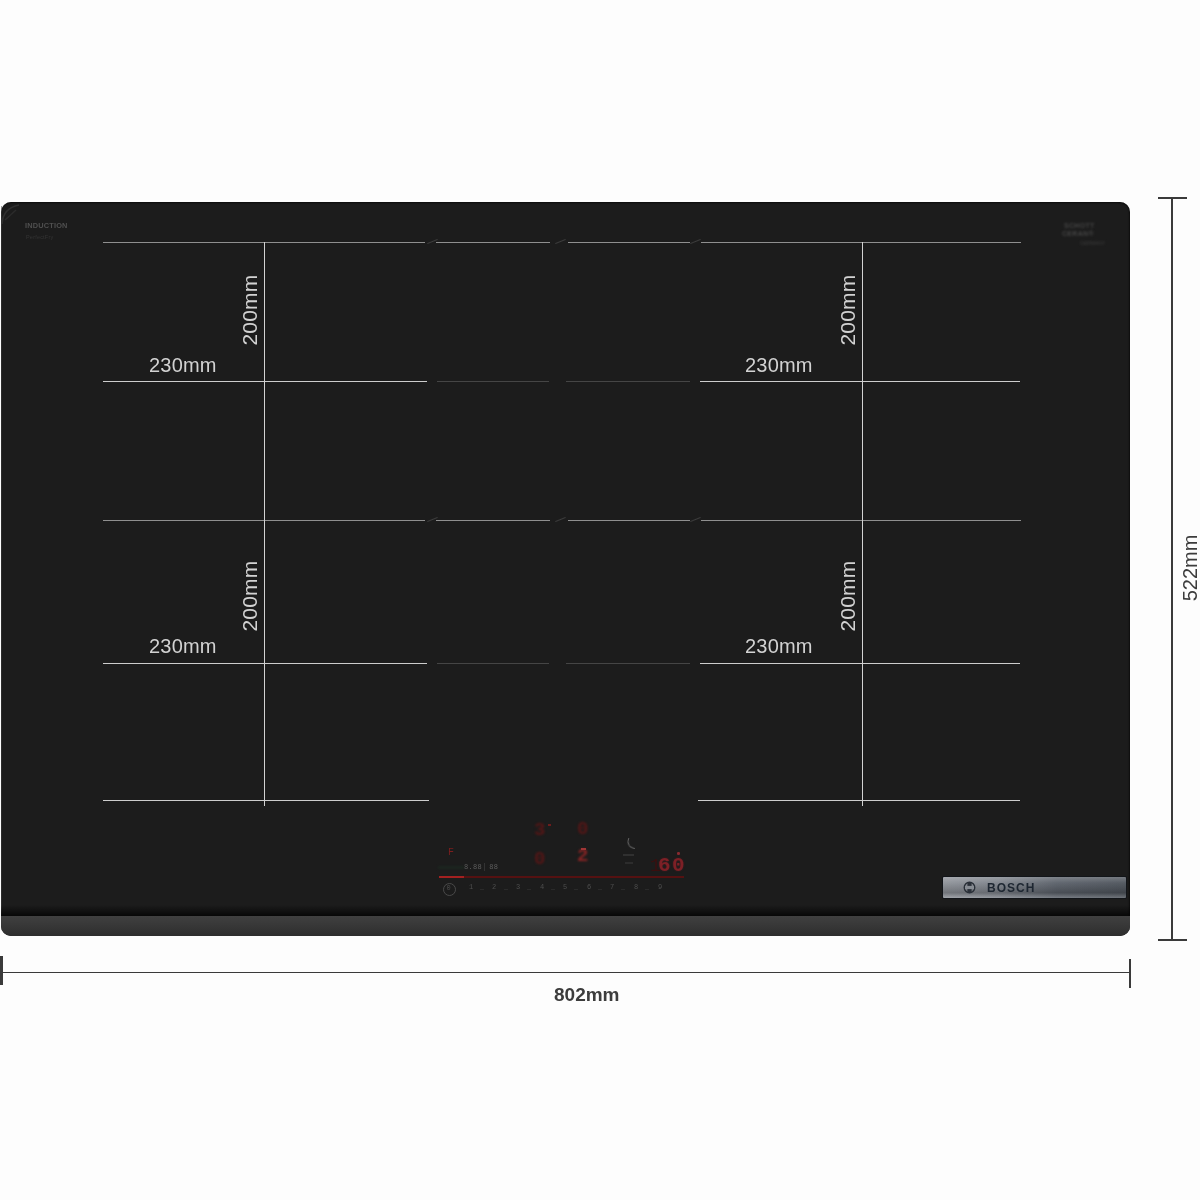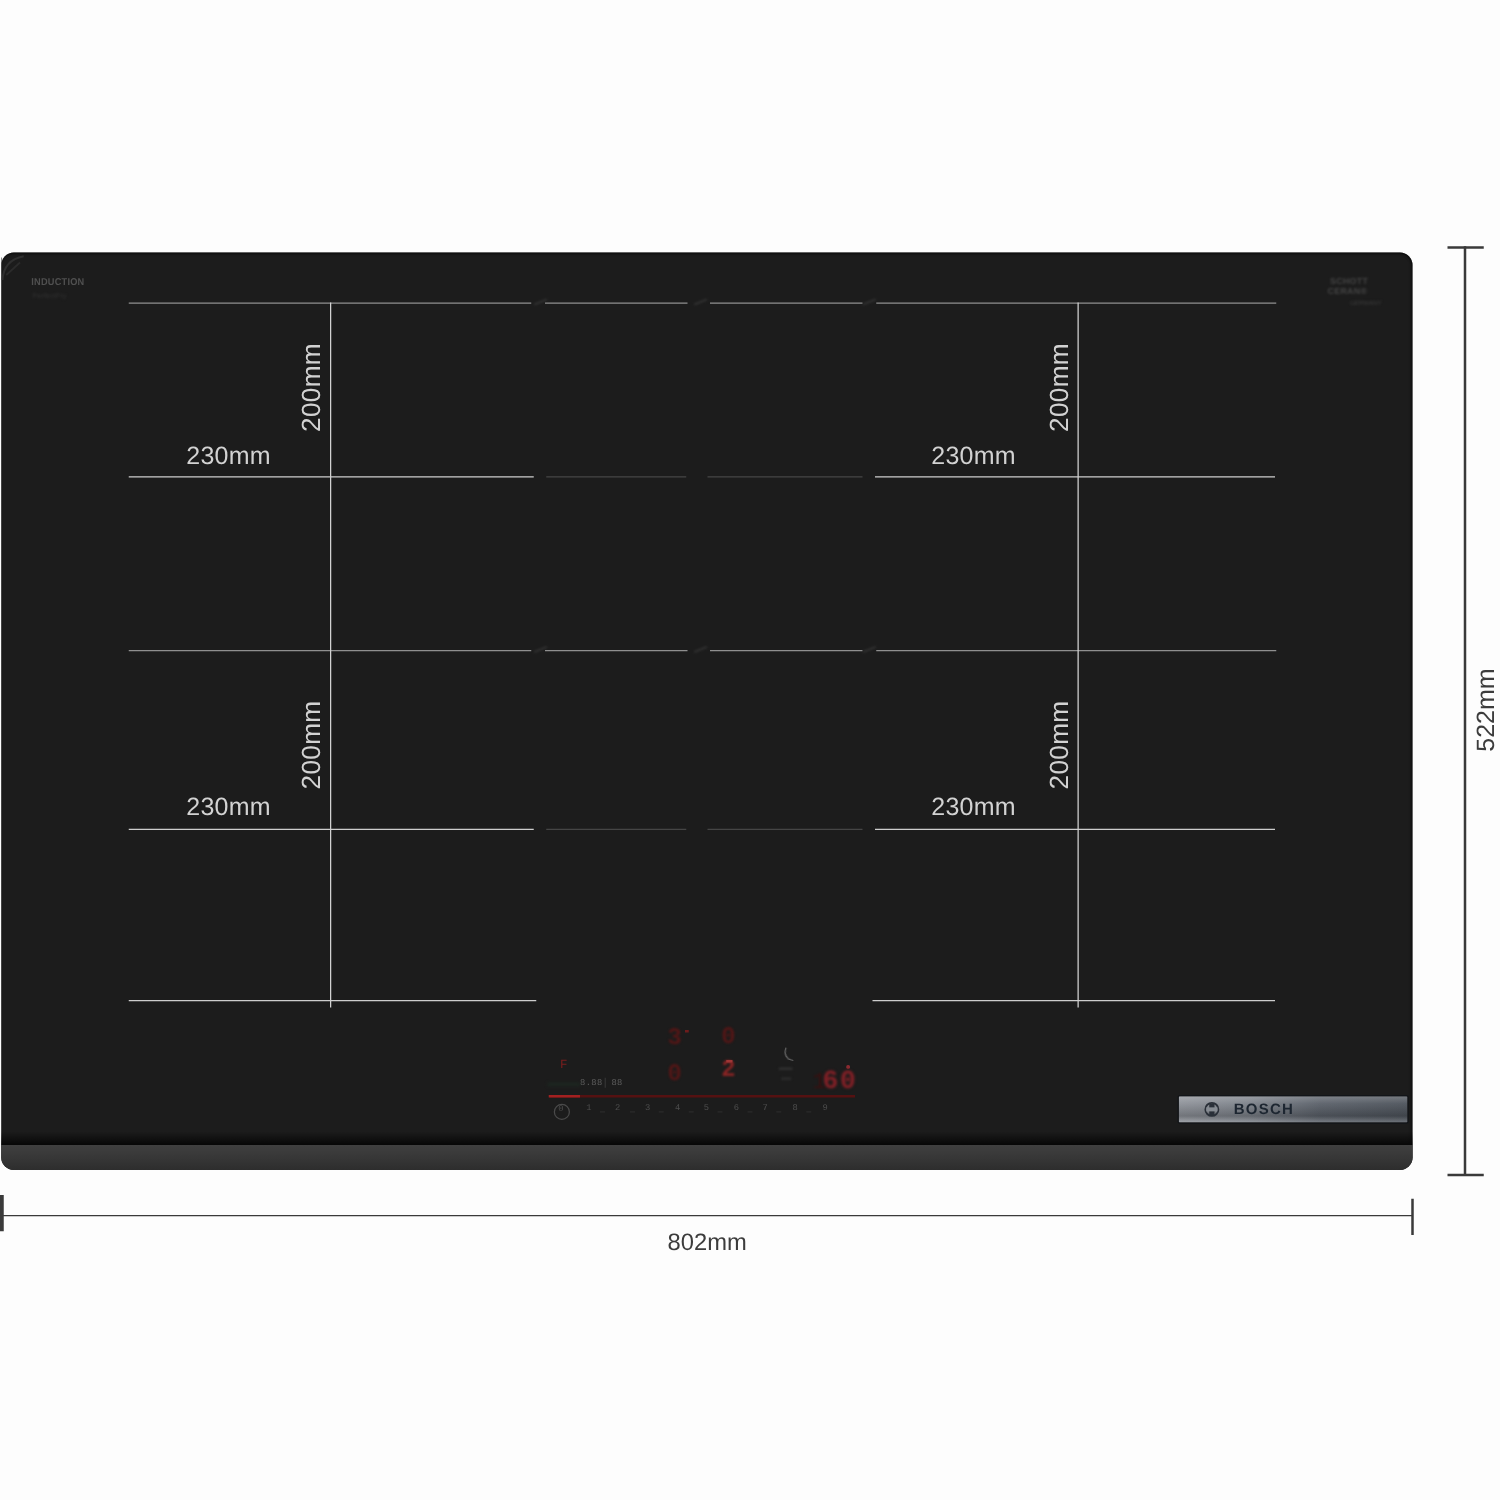--- a/index.html
+++ b/index.html
@@ -142,13 +142,13 @@
   </div>
 
   <div class="abs" style="left:1158px;top:196.5px;width:29px;height:2px;background:#3a3a3a;"></div>
   <div class="abs" style="left:1171px;top:197px;width:1.6px;height:743px;background:#3a3a3a;"></div>
   <div class="abs" style="left:1158px;top:939px;width:29px;height:2px;background:#3a3a3a;"></div>
   <div class="dimtxt rot" style="left:1190px;top:568px;font-size:20px;">522mm</div>
 
   <div class="abs" style="left:0px;top:956px;width:2.5px;height:29px;background:#3a3a3a;"></div>
   <div class="abs" style="left:2px;top:971.5px;width:1128px;height:1.6px;background:#3a3a3a;"></div>
   <div class="abs" style="left:1128.5px;top:959px;width:2.5px;height:29px;background:#3a3a3a;"></div>
-  <div class="dimtxt" style="left:534px;top:984px;">802mm</div>
+  <div class="dimtxt" style="left:554px;top:984px;font-weight:bold;">802mm</div>
 
 </body></html>

